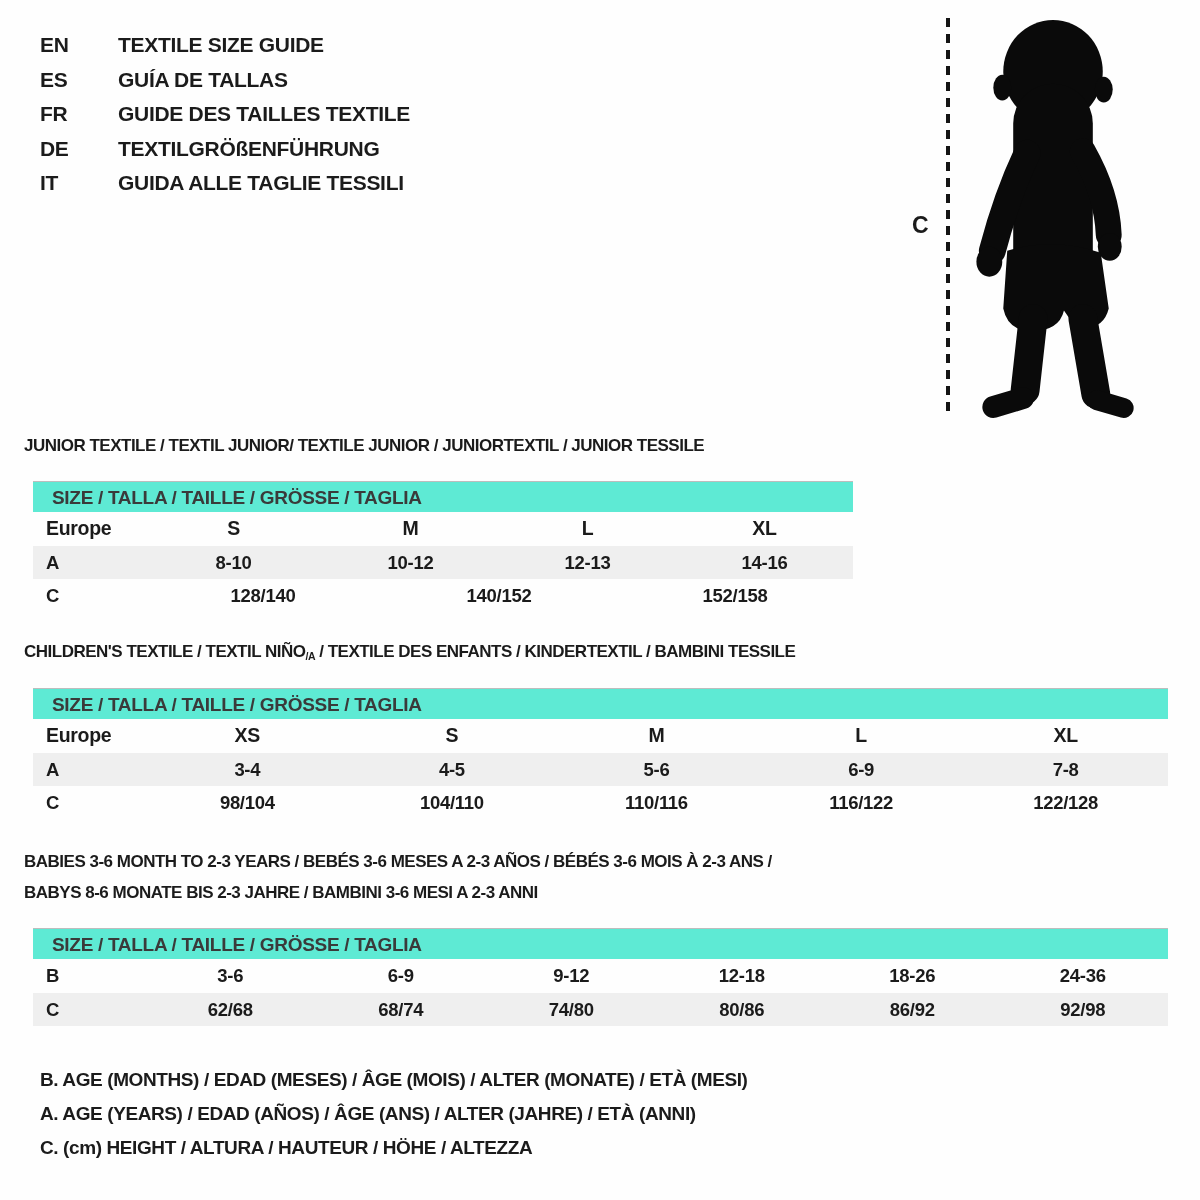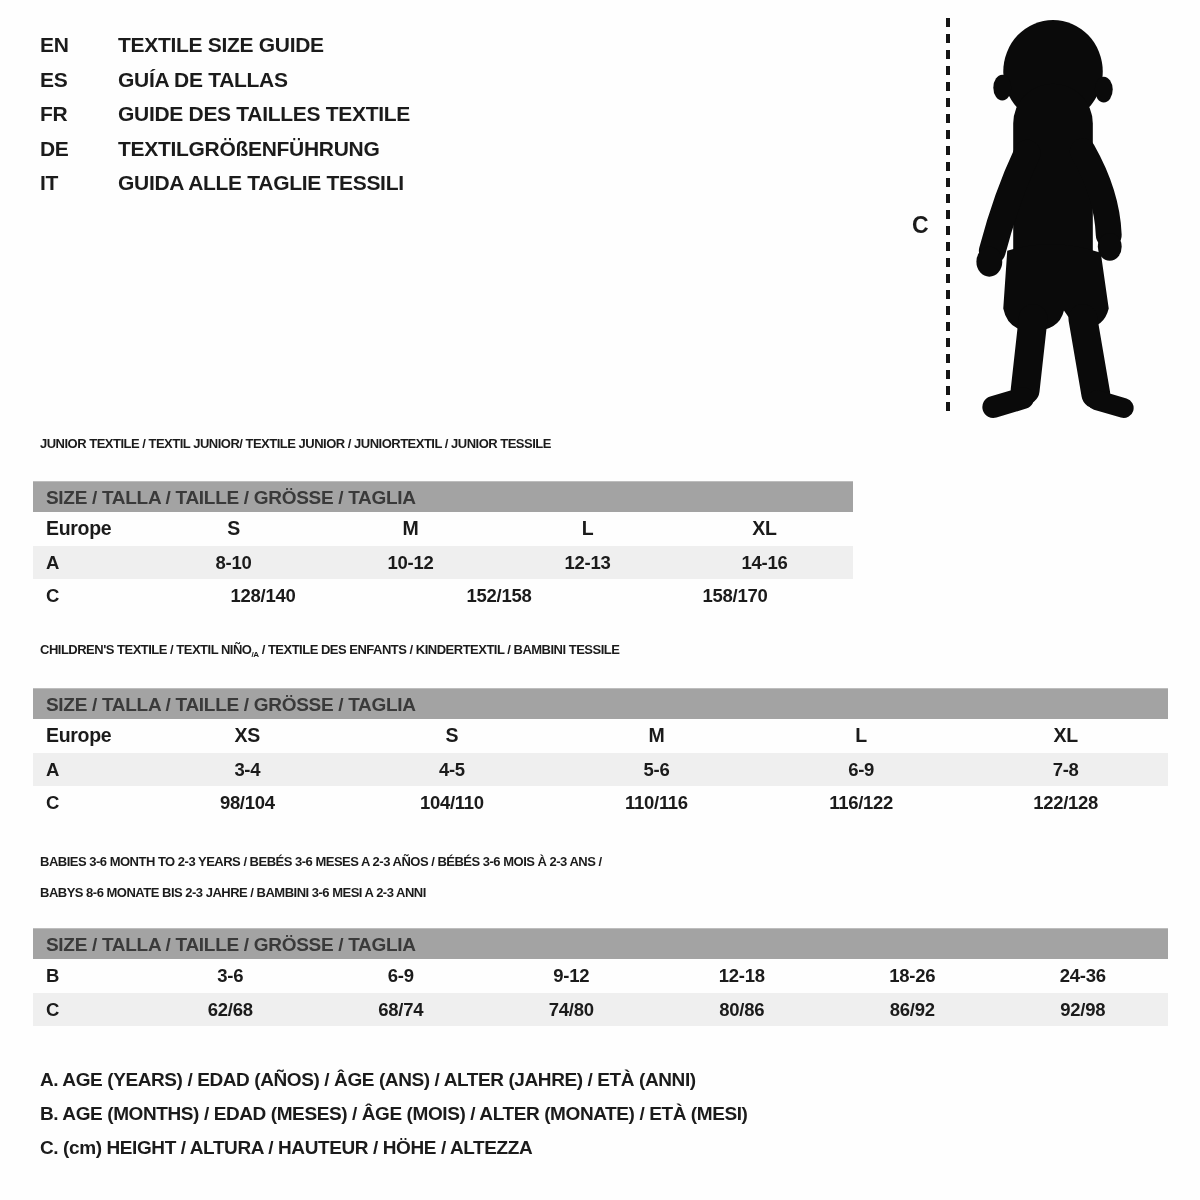--- a/index.html
+++ b/index.html
@@ -14,31 +14,31 @@
   .lang-code{width:78px;}
   
   .figure-block{position:absolute;left:898px;top:12px;width:262px;height:408px;}
   .figure-label{position:absolute;left:14px;top:200px;font-size:23px;}
   .dashed-line{
     position:absolute;left:48px;top:6px;width:4px;height:398px;
     background:repeating-linear-gradient(to bottom,#141414 0 9px,transparent 9px 16px);
   }
   .toddler{position:absolute;left:60px;top:0;width:196px;height:408px;}
   
-  .section-title{position:absolute;left:40px;font-size:13px;letter-spacing:-0.5px;white-space:nowrap;}
+  .section-title{position:absolute;left:24px;font-size:17px;letter-spacing:-0.5px;white-space:nowrap;}
   #junior-title{top:436px;}
   #children-title{top:642px;}
   #babies-title{top:846px;line-height:31px;white-space:normal;width:980px;}
   .sub{font-size:0.62em;position:relative;top:3px;}
   
   .size-table{position:absolute;left:33px;}
   #junior-table{top:481px;width:820px;}
   #children-table{top:688px;width:1135px;}
   #babies-table{top:928px;width:1135px;}
-  .band{height:31px;line-height:31px;background:#a3a3a3;color:#3a3a3a;padding-left:13px;font-size:19px;border-top:1px solid #bdbdbd;box-sizing:border-box;}
+  .band{height:31px;line-height:31px;background:#5eead4;color:#3a3a3a;padding-left:19px;font-size:19px;border-top:1px solid #bdbdbd;box-sizing:border-box;}
   .trow{display:flex;height:33.5px;line-height:33.5px;font-size:18.5px;}
   .trow.shaded{background:#efefef;}
   .trow.hdr{font-size:19.5px;justify-content:center;}
   .tlabel{width:112px;padding-left:13px;box-sizing:border-box;text-align:left;}
   .tcell{flex:1;text-align:center;}
   
   .legend{position:absolute;left:40px;top:1063px;font-size:19px;line-height:34px;letter-spacing:-0.4px;}
 </style>
 </head>
 <body>
@@ -109,22 +109,22 @@
       <div class="trow shaded">
         <div class="tlabel">A</div>
         <div class="tcell">8-10</div>
         <div class="tcell">10-12</div>
         <div class="tcell">12-13</div>
         <div class="tcell">14-16</div>
       </div>
       <div class="trow">
         <div class="tlabel">C</div>
         <div class="tcell">128/140</div>
+        <div class="tcell">140/152</div>
         <div class="tcell">152/158</div>
-        <div class="tcell">158/170</div>
       </div>
     </div>
 
   <div class="section-title" id="children-title"><span>CHILDREN'S TEXTILE / TEXTIL NIÑO</span><span class="sub">/A</span><span> / TEXTILE DES ENFANTS / KINDERTEXTIL / BAMBINI TESSILE</span></div>
   <div class="size-table" id="children-table">
       <div class="band">SIZE / TALLA / TAILLE / GRÖSSE / TAGLIA</div>
       <div class="trow hdr">
         <div class="tlabel">Europe</div>
         <div class="tcell">XS</div>
         <div class="tcell">S</div>
@@ -170,18 +170,18 @@
         <div class="tcell">62/68</div>
         <div class="tcell">68/74</div>
         <div class="tcell">74/80</div>
         <div class="tcell">80/86</div>
         <div class="tcell">86/92</div>
         <div class="tcell">92/98</div>
       </div>
     </div>
 
   <div class="legend">
+    <div>B. AGE (MONTHS) / EDAD (MESES) / ÂGE (MOIS) / ALTER (MONATE) / ETÀ (MESI)</div>
     <div>A. AGE (YEARS) / EDAD (AÑOS) / ÂGE (ANS) / ALTER (JAHRE) / ETÀ (ANNI)</div>
-    <div>B. AGE (MONTHS) / EDAD (MESES) / ÂGE (MOIS) / ALTER (MONATE) / ETÀ (MESI)</div>
     <div>C. (cm) HEIGHT / ALTURA / HAUTEUR / HÖHE / ALTEZZA</div>
   </div>
 
 </div>
 
 </body></html>

